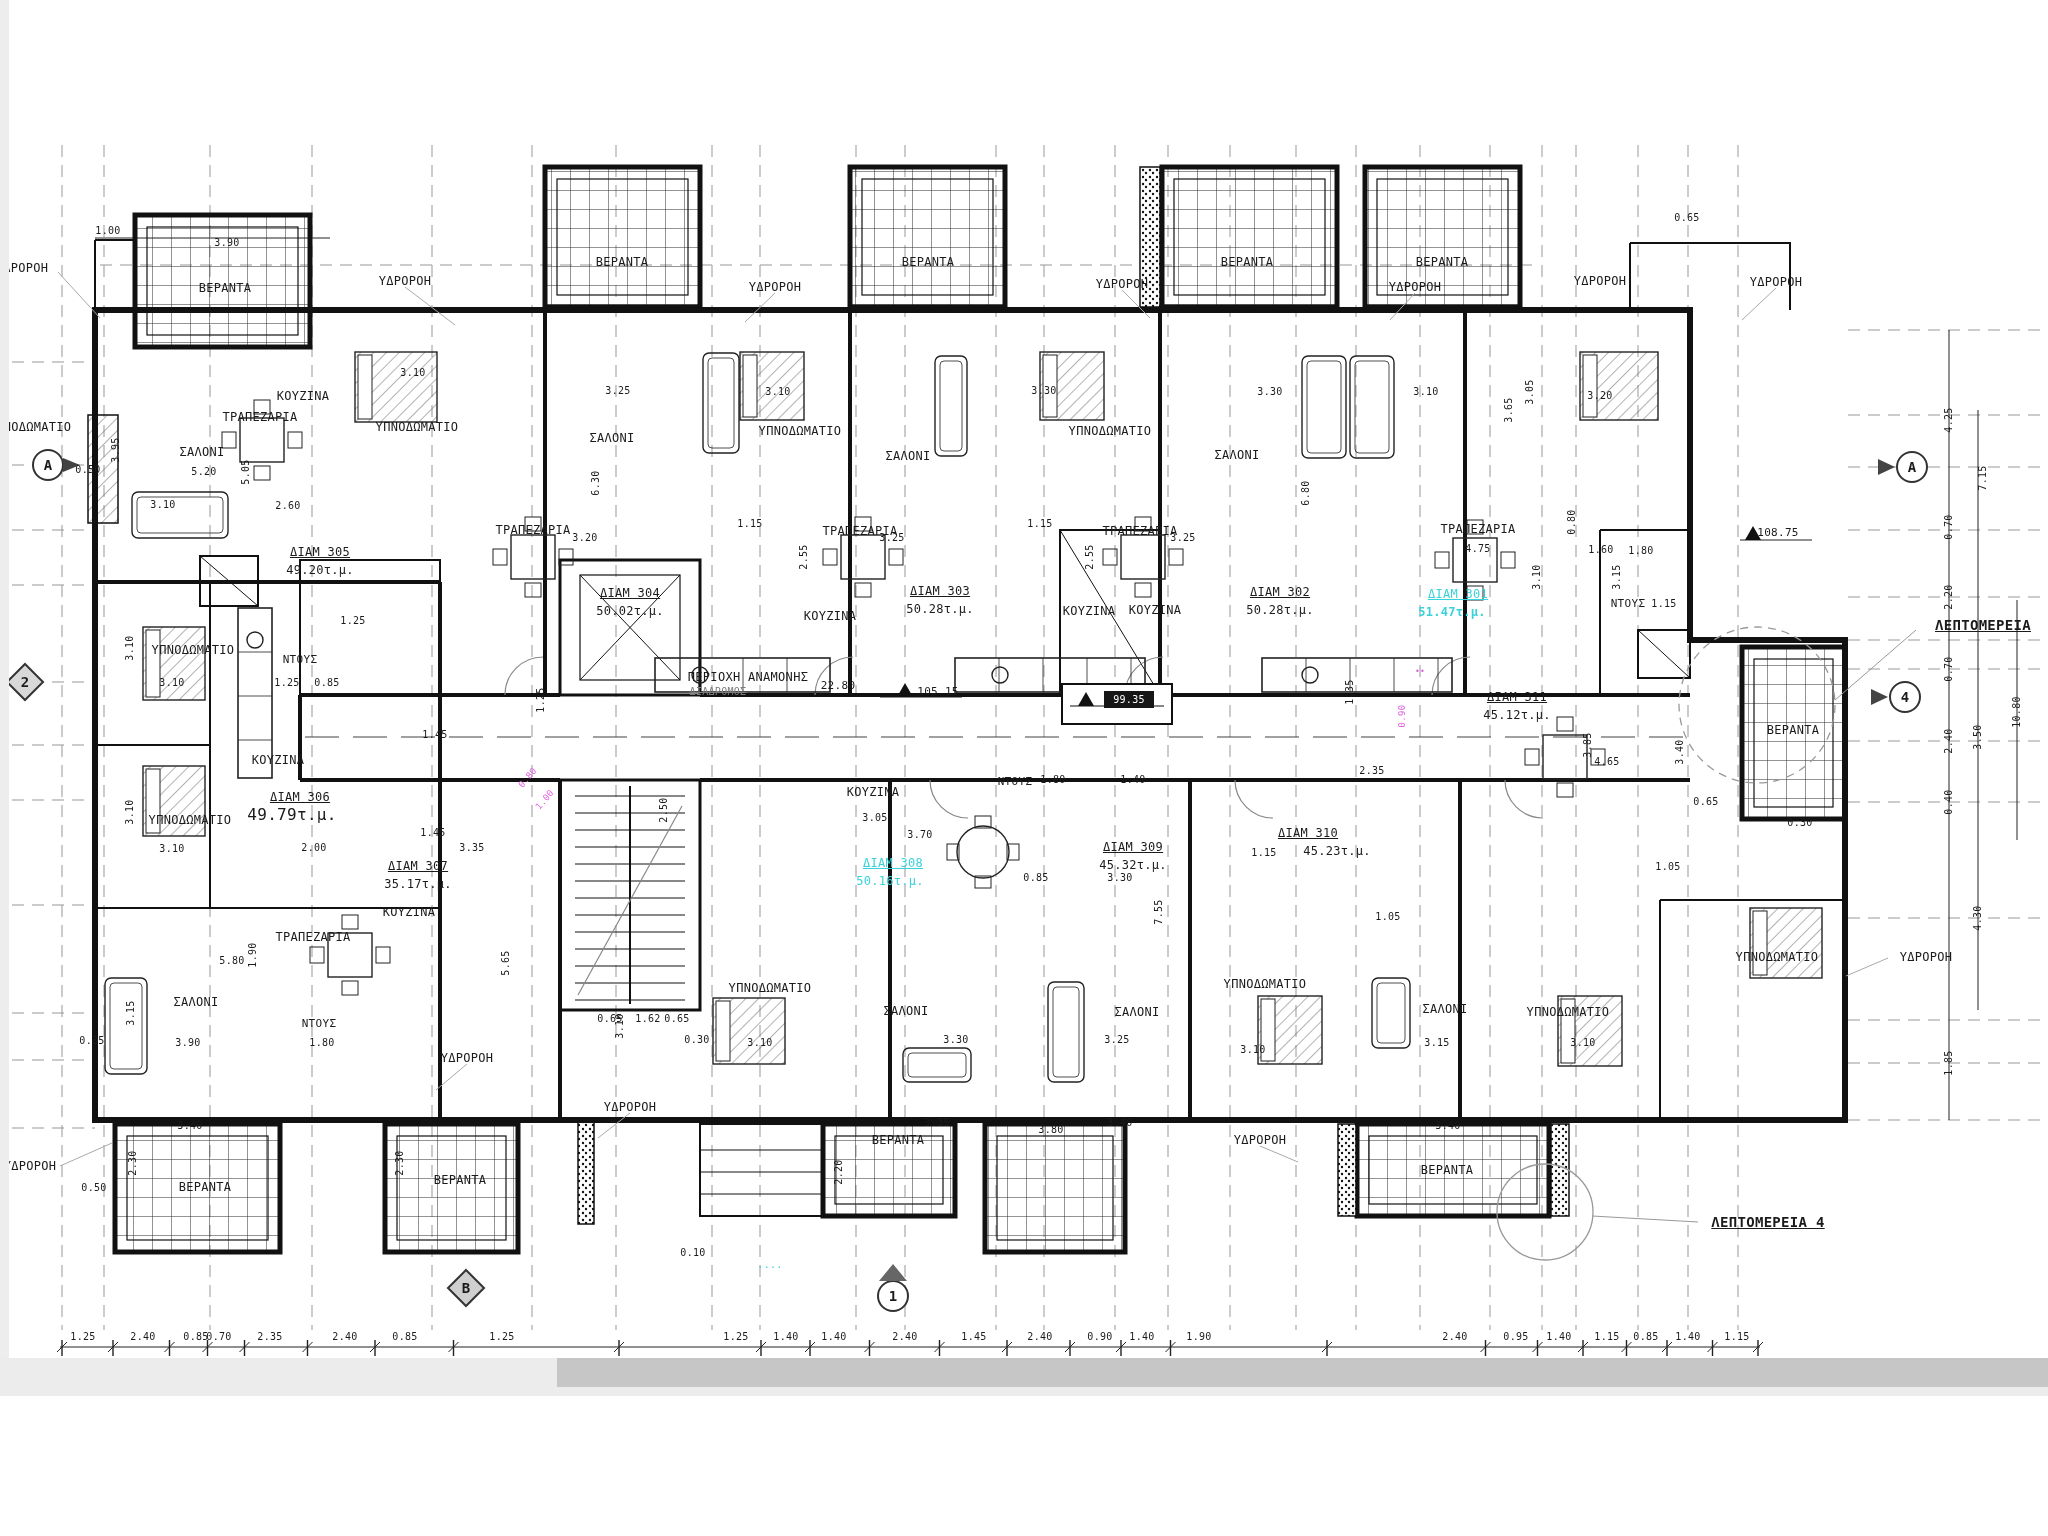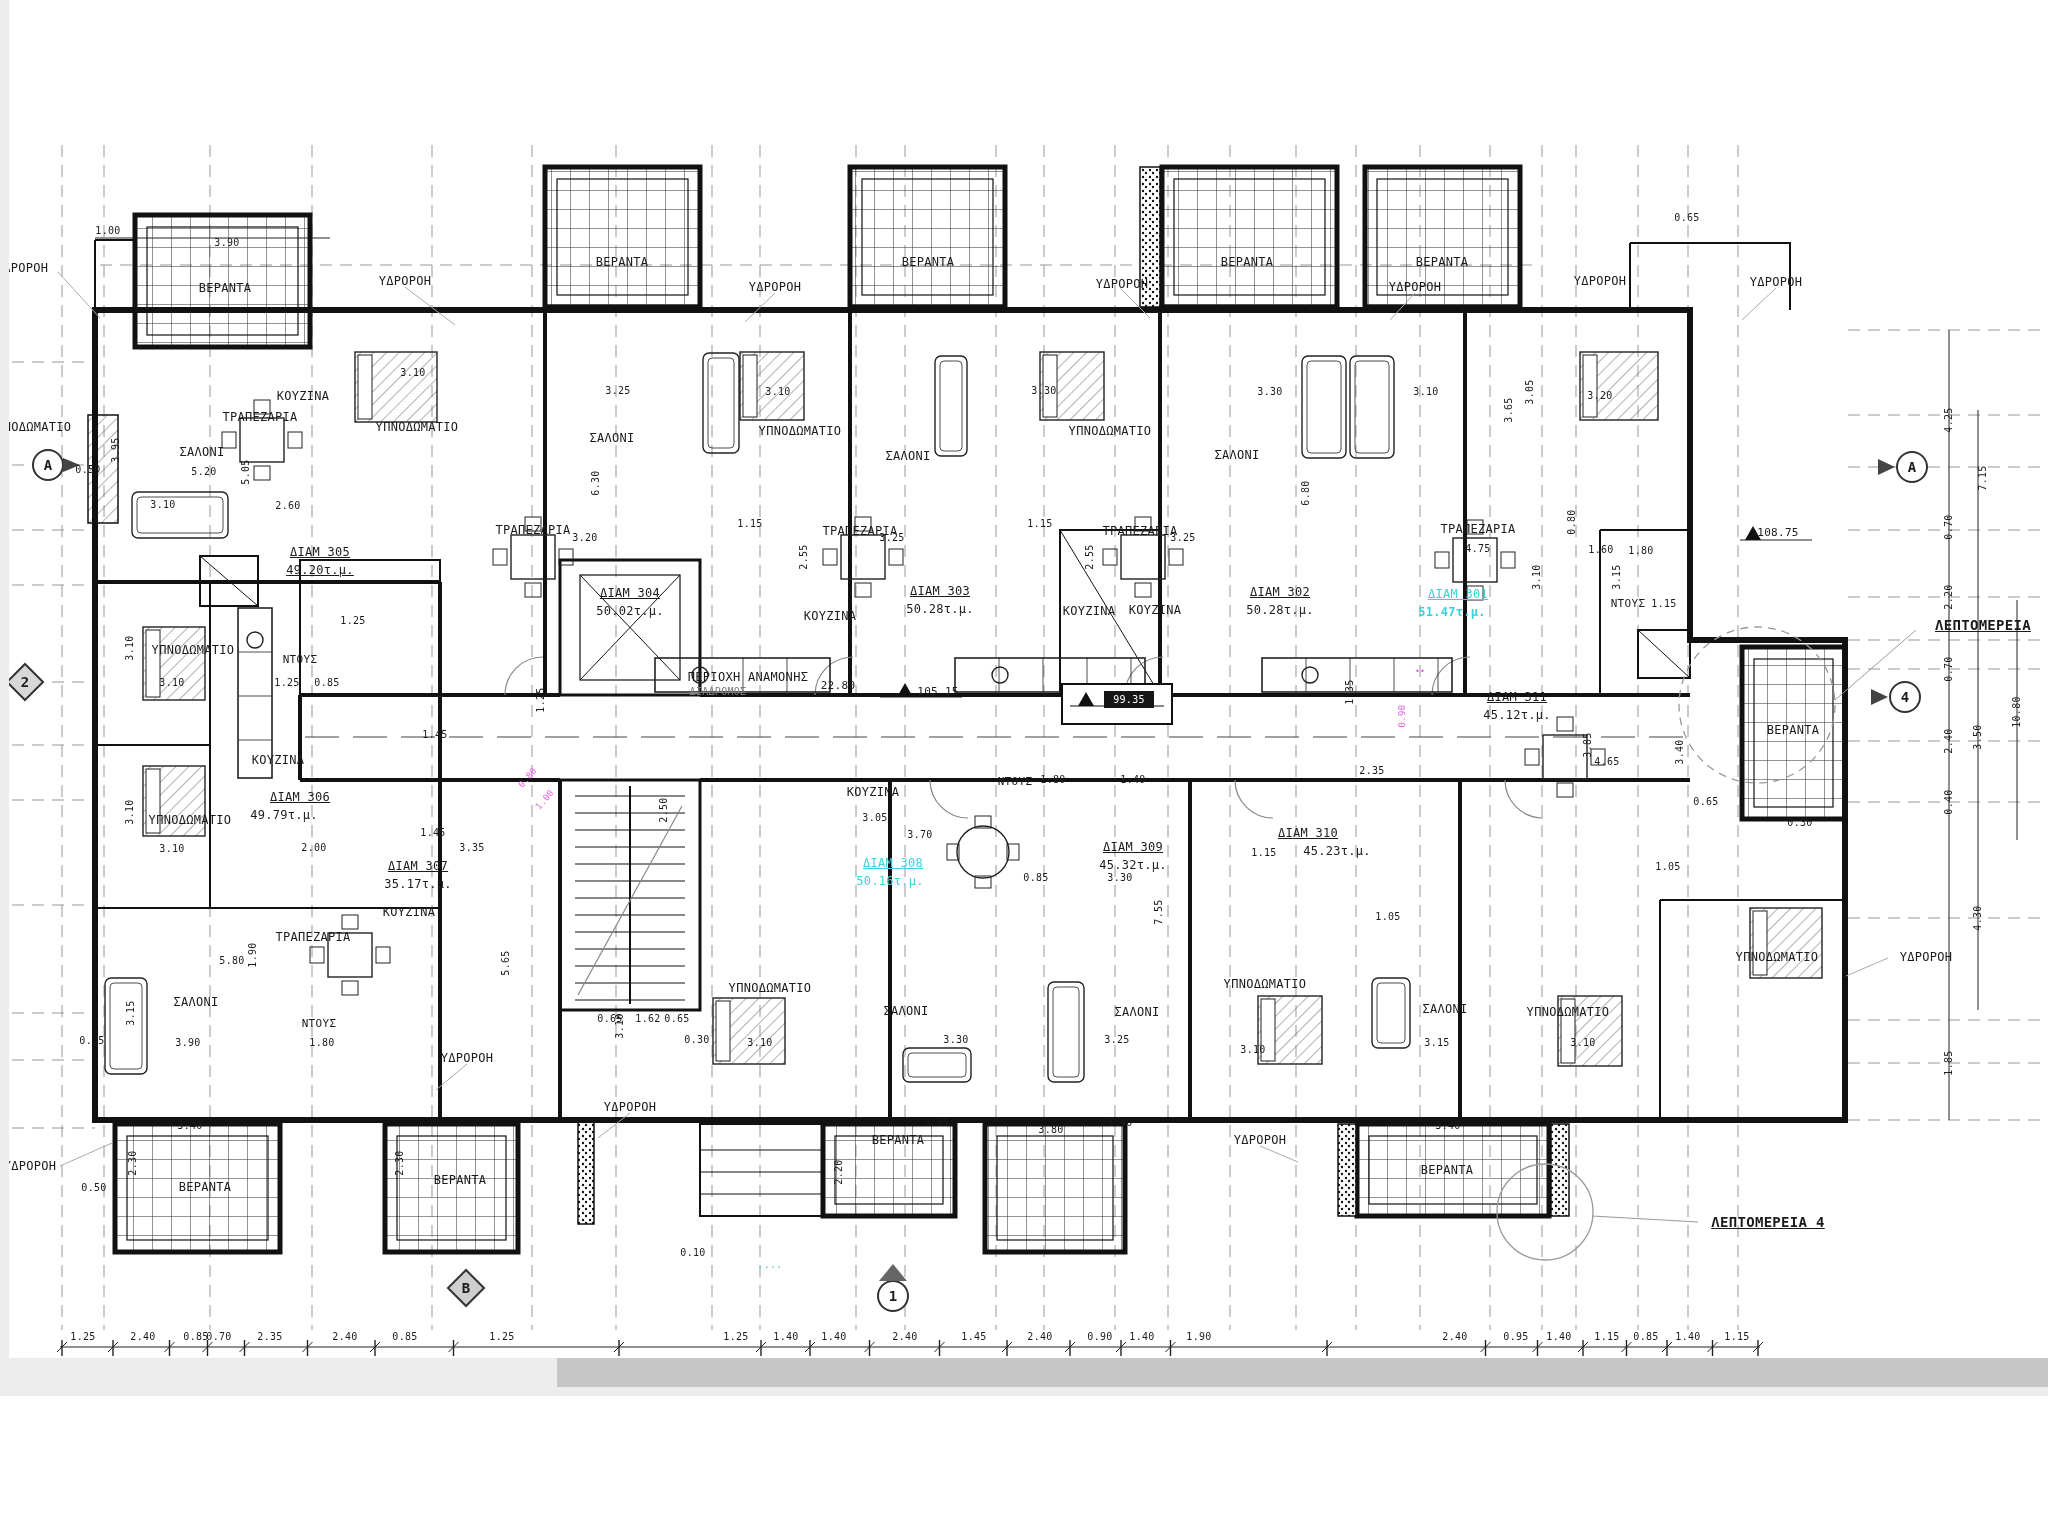--- a/index.html
+++ b/index.html
@@ -376,31 +376,31 @@
       <div class="lbl" style="left: 533px; top: 530px; font-size: 12px; transform: translate(-50%, -50%) rotate(0deg);">ΤΡΑΠΕΖΑΡΙΑ</div>
       <div class="lbl" style="left: 860px; top: 531px; font-size: 12px; transform: translate(-50%, -50%) rotate(0deg);">ΤΡΑΠΕΖΑΡΙΑ</div>
       <div class="lbl" style="left: 1140px; top: 531px; font-size: 12px; transform: translate(-50%, -50%) rotate(0deg);">ΤΡΑΠΕΖΑΡΙΑ</div>
       <div class="lbl" style="left: 1478px; top: 529px; font-size: 12px; transform: translate(-50%, -50%) rotate(0deg);">ΤΡΑΠΕΖΑΡΙΑ</div>
       <div class="lbl" style="left: 313px; top: 937px; font-size: 12px; transform: translate(-50%, -50%) rotate(0deg);">ΤΡΑΠΕΖΑΡΙΑ</div>
       <div class="lbl" style="left: 300px; top: 659px; font-size: 11px; transform: translate(-50%, -50%) rotate(0deg);">ΝΤΟΥΣ</div>
       <div class="lbl" style="left: 319px; top: 1023px; font-size: 11px; transform: translate(-50%, -50%) rotate(0deg);">ΝΤΟΥΣ</div>
       <div class="lbl" style="left: 1628px; top: 603px; font-size: 11px; transform: translate(-50%, -50%) rotate(0deg);">ΝΤΟΥΣ</div>
       <div class="lbl" style="left: 1015px; top: 781px; font-size: 11px; transform: translate(-50%, -50%) rotate(0deg);">ΝΤΟΥΣ</div>
       <div class="lbl u" style="left: 320px; top: 552px; font-size: 12px; transform: translate(-50%, -50%) rotate(0deg);">ΔΙΑΜ 305</div>
-      <div class="lbl" style="left: 320px; top: 570px; font-size: 12px; transform: translate(-50%, -50%) rotate(0deg); text-decoration: underline;">49.20τ.μ.</div>
+      <div class="lbl" style="left: 320px; top: 570px; font-size: 12px; transform: translate(-50%, -50%) rotate(0deg);">49.20τ.μ.</div>
       <div class="lbl u" style="left: 630px; top: 593px; font-size: 12px; transform: translate(-50%, -50%) rotate(0deg);">ΔΙΑΜ 304</div>
       <div class="lbl" style="left: 630px; top: 611px; font-size: 12px; transform: translate(-50%, -50%) rotate(0deg);">50.02τ.μ.</div>
       <div class="lbl u" style="left: 940px; top: 591px; font-size: 12px; transform: translate(-50%, -50%) rotate(0deg);">ΔΙΑΜ 303</div>
       <div class="lbl" style="left: 940px; top: 609px; font-size: 12px; transform: translate(-50%, -50%) rotate(0deg);">50.28τ.μ.</div>
       <div class="lbl u" style="left: 1280px; top: 592px; font-size: 12px; transform: translate(-50%, -50%) rotate(0deg);">ΔΙΑΜ 302</div>
       <div class="lbl" style="left: 1280px; top: 610px; font-size: 12px; transform: translate(-50%, -50%) rotate(0deg);">50.28τ.μ.</div>
       <div class="lbl c u" style="left: 1458px; top: 594px; font-size: 12px; transform: translate(-50%, -50%) rotate(0deg);">ΔΙΑΜ 301</div>
       <div class="lbl c" style="left: 1452px; top: 612px; font-size: 12px; transform: translate(-50%, -50%) rotate(0deg); font-weight: bold;">51.47τ.μ.</div>
       <div class="lbl u" style="left: 300px; top: 797px; font-size: 12px; transform: translate(-50%, -50%) rotate(0deg);">ΔΙΑΜ 306</div>
-      <div class="lbl" style="left: 284px; top: 815px; font-size: 12px; transform: translate(-50%, -50%) rotate(0deg);">49.79τ.μ.</div>
+      <div class="lbl" style="left: 292px; top: 815px; font-size: 16px; transform: translate(-50%, -50%) rotate(0deg);">49.79τ.μ.</div>
       <div class="lbl u" style="left: 418px; top: 866px; font-size: 12px; transform: translate(-50%, -50%) rotate(0deg);">ΔΙΑΜ 307</div>
       <div class="lbl" style="left: 418px; top: 884px; font-size: 12px; transform: translate(-50%, -50%) rotate(0deg);">35.17τ.μ.</div>
       <div class="lbl c u" style="left: 893px; top: 863px; font-size: 12px; transform: translate(-50%, -50%) rotate(0deg);">ΔΙΑΜ 308</div>
       <div class="lbl c" style="left: 890px; top: 881px; font-size: 12px; transform: translate(-50%, -50%) rotate(0deg);">50.16τ.μ.</div>
       <div class="lbl u" style="left: 1133px; top: 847px; font-size: 12px; transform: translate(-50%, -50%) rotate(0deg);">ΔΙΑΜ 309</div>
       <div class="lbl" style="left: 1133px; top: 865px; font-size: 12px; transform: translate(-50%, -50%) rotate(0deg);">45.32τ.μ.</div>
       <div class="lbl u" style="left: 1308px; top: 833px; font-size: 12px; transform: translate(-50%, -50%) rotate(0deg);">ΔΙΑΜ 310</div>
       <div class="lbl" style="left: 1337px; top: 851px; font-size: 12px; transform: translate(-50%, -50%) rotate(0deg);">45.23τ.μ.</div>
       <div class="lbl u" style="left: 1517px; top: 697px; font-size: 12px; transform: translate(-50%, -50%) rotate(0deg);">ΔΙΑΜ 311</div>
       <div class="lbl" style="left: 1517px; top: 715px; font-size: 12px; transform: translate(-50%, -50%) rotate(0deg);">45.12τ.μ.</div>

